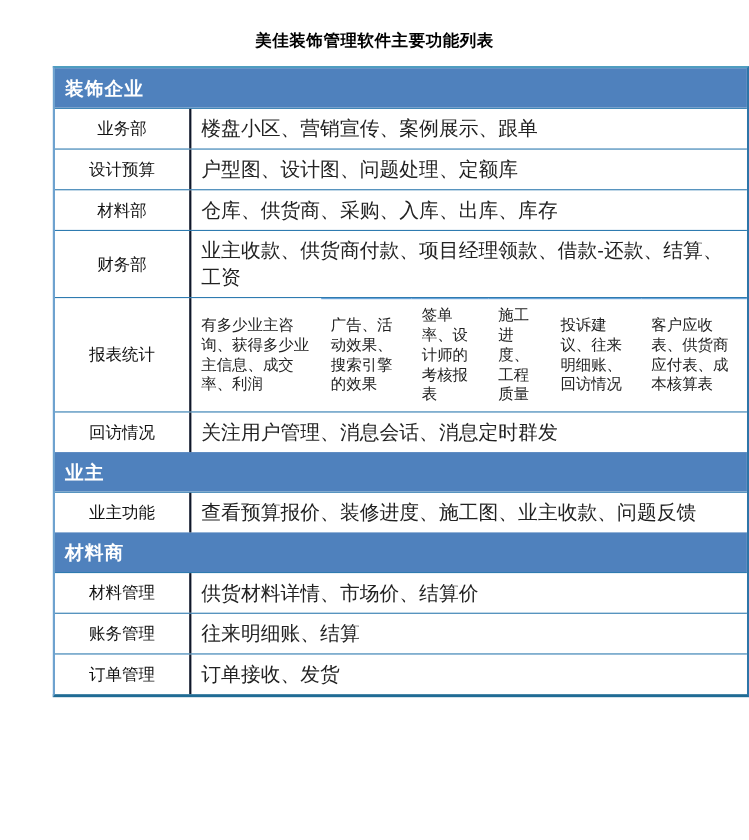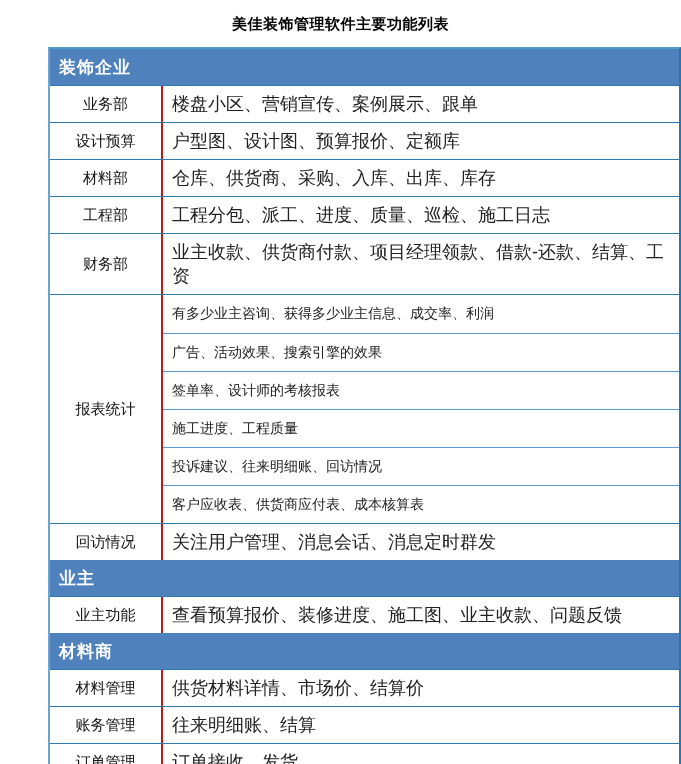--- a/index.html
+++ b/index.html
@@ -1,20 +1,20 @@
 <!DOCTYPE html>
 <html><head>
 <meta charset="utf-8">
 <style>
   html,body{margin:0;padding:0;background:#ffffff;}
   body{font-family:"Liberation Sans","DejaVu Sans",sans-serif;color:#1c1c1c;}
   .page{width:681px;box-sizing:border-box;}
   .doc-title{
     text-align:center;font-weight:bold;font-size:15px;color:#000;
-    padding:15px 0 13px 0;letter-spacing:0.5px;
+    padding:28px 0 13px 0;letter-spacing:0.5px;
   }
   .func-table{
     box-sizing:border-box;
     border-left:2px solid #6ea2cf;
     border-right:2px solid #2d75a8;
     border-top:2px solid #4f9dc0;
     border-bottom:3px solid #1f6b94;
     background:#fff;
     margin-left:48px;
   }
@@ -22,29 +22,29 @@
     height:36px;background:#4f81bd;color:#ffffff;font-weight:bold;
     font-size:17px;display:flex;align-items:center;padding-left:9px;
     box-sizing:border-box;letter-spacing:1px;
   }
   .row{
     display:flex;align-items:stretch;background:#fff;
     border-top:1.5px solid #2e7bb0;min-height:37px;box-sizing:border-box;
   }
   .func-table > :first-child{border-top:none;}
   .cell-label{
-    width:113px;flex:none;display:flex;align-items:center;justify-content:center;
-    border-right:2px solid #b91c1c;font-size:15px;color:#111;
+    width:124px;flex:none;display:flex;align-items:center;justify-content:center;
+    border-right:2px solid #0f172a;font-size:15px;color:#111;
     padding:4px 2px;box-sizing:border-box;text-align:center;
   }
   .cell-items{
     flex:1;display:flex;align-items:center;padding:6px 8px 6px 9px;
     font-size:18px;color:#222;box-sizing:border-box;
   }
-  .subrows{flex:1;display:flex;flex-direction:column;}
+  .subrows{flex:1;display:flex;flex-direction:row;}
   .subrow{
     display:flex;align-items:center;min-height:38px;padding:6px 8px 6px 9px;
     font-size:14px;color:#222;border-top:1.5px solid #5b9bd5;box-sizing:border-box;
   }
   .subrow:first-child{border-top:none;}
 </style>
 </head>
 <body>
 
 <div class="page">
@@ -56,29 +56,25 @@
     <div class="section-bar">
       <span>装饰企业</span>
     </div>
 
     <div class="row">
       <div class="cell-label">业务部</div>
       <div class="cell-items">楼盘小区、营销宣传、案例展示、跟单</div>
     </div>
     <div class="row">
       <div class="cell-label">设计预算</div>
-      <div class="cell-items">户型图、设计图、预算报价、定额库</div>
+      <div class="cell-items">户型图、设计图、问题处理、定额库</div>
     </div>
     <div class="row">
       <div class="cell-label">材料部</div>
       <div class="cell-items">仓库、供货商、采购、入库、出库、库存</div>
-    </div>
-    <div class="row">
-      <div class="cell-label">工程部</div>
-      <div class="cell-items">工程分包、派工、进度、质量、巡检、施工日志</div>
     </div>
     <div class="row">
       <div class="cell-label">财务部</div>
       <div class="cell-items">业主收款、供货商付款、项目经理领款、借款-还款、结算、工资</div>
     </div>
 
     <div class="row">
       <div class="cell-label">报表统计</div>
       <div class="subrows">
         <div class="subrow">有多少业主咨询、获得多少业主信息、成交率、利润</div>

